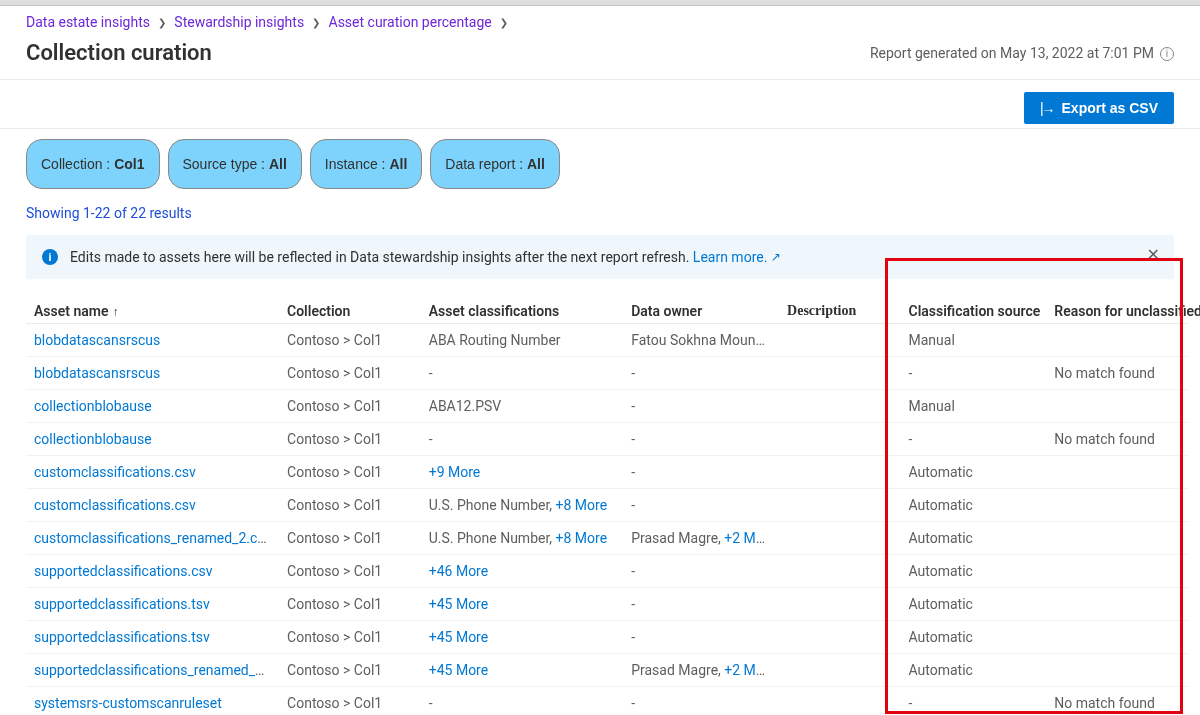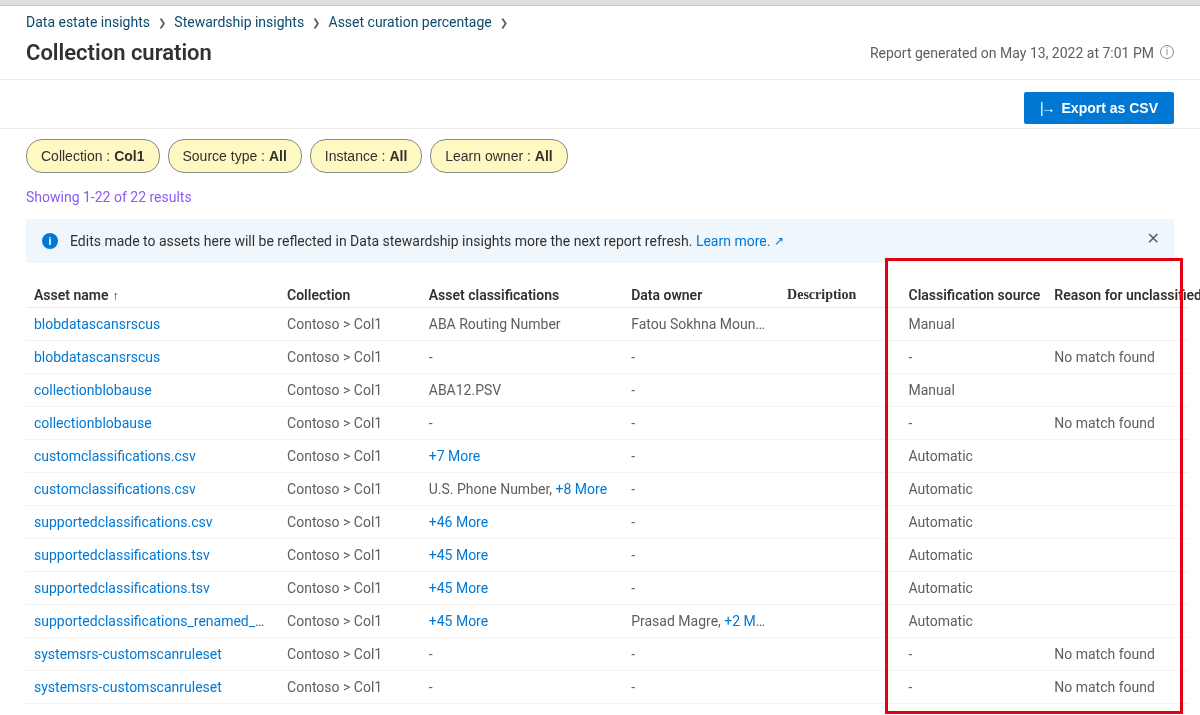--- a/index.html
+++ b/index.html
@@ -17,54 +17,54 @@
     background: linear-gradient(#e1e1e1,#dcdcdc);
     border-bottom: 1px solid #c8c8c8;
   }
   .breadcrumb {
     display: flex;
     align-items: center;
     gap: 8px;
     padding: 8px 26px 0 26px;
     font-size: 14px;
   }
-  .breadcrumb a { color: #0c4a6e; text-decoration: none; text-align: right; }
+  .breadcrumb a { color: #6d28d9; text-decoration: none; text-align: right; }
   .breadcrumb .chev { color: #605e5c; font-size: 10px; }
   .title-row {
     display: flex;
     align-items: center;
     justify-content: space-between;
     padding: 10px 26px 14px 26px;
   }
   .page-title { font-size: 22px; font-weight: 600; color: #323130; }
-  .report-gen { color: #605e5c; font-size: 14px; display: flex; align-items: flex-start; gap: 6px; }
+  .report-gen { color: #605e5c; font-size: 14px; display: flex; align-items: flex-end; gap: 6px; }
   .info-circle {
     display: inline-flex; width: 14px; height: 14px; border: 1px solid #8a8886;
     border-radius: 50%; align-items: center; justify-content: center;
     font-size: 10px; color: #8a8886;
   }
   .divider { border-top: 1px solid #edebe9; }
   .action-row {
     display: flex; justify-content: flex-end; padding: 12px 26px 4px 26px;
   }
   .primary-btn {
     background: #0078d4; color: #fff; border: none; border-radius: 2px;
     font-size: 14px; padding: 6px 16px; display: inline-flex; align-items: center; gap: 8px;
     min-height: 32px; font-weight: 600; cursor: pointer;
   }
   .export-icon { font-size: 14px; font-weight: normal; letter-spacing: -2px; }
   .filter-row {
     display: flex; gap: 8px; padding: 10px 26px 8px 26px; flex-wrap: wrap;
   }
   .pill {
-    border: 1px solid #8a8886; border-radius: 16px; padding: 8px 14px;
-    font-size: 14px; background: #fef9c3; cursor: pointer; color: #323130;
+    border: 1px solid #8a8886; border-radius: 16px; padding: 16px 14px;
+    font-size: 14px; background: #7dd3fc; cursor: pointer; color: #323130;
   }
   .pill .bold { font-weight: 700; }
-  .result-count { padding: 8px 26px 10px 26px; color: #8b5cf6; }
+  .result-count { padding: 8px 26px 10px 26px; color: #1d4ed8; }
   .info-banner {
     margin: 4px 26px 12px 26px; background: #eff6fc; border-radius: 2px;
     padding: 14px 16px; display: flex; align-items: center; gap: 12px;
     position: relative;
   }
   .info-icon {
     width: 16px; height: 16px; border-radius: 50%; background: #0078d4;
     color: #fff; display: inline-flex; align-items: center; justify-content: center;
     font-size: 11px; font-weight: 700; flex: 0 0 16px;
   }
@@ -128,29 +128,29 @@
     <span class="export-icon">|→</span>
     <span>Export as CSV</span>
   </button>
 </div>
 <div class="divider"></div>
 
 <div class="filter-row">
   <button class="pill"><span>Collection : </span><span class="bold">Col1</span></button>
   <button class="pill"><span>Source type : </span><span class="bold">All</span></button>
   <button class="pill"><span>Instance : </span><span class="bold">All</span></button>
-  <button class="pill"><span>Learn owner : </span><span class="bold">All</span></button>
+  <button class="pill"><span>Data report : </span><span class="bold">All</span></button>
 </div>
 
 <div class="result-count">Showing 1-22 of 22 results</div>
 
 <div class="info-banner">
   <span class="info-icon">i</span>
   <span>
-    <span>Edits made to assets here will be reflected in Data stewardship insights more the next report refresh. </span>
+    <span>Edits made to assets here will be reflected in Data stewardship insights after the next report refresh. </span>
     <a href="#"><span>Learn more.</span> <span class="ext-icon">↗</span></a>
   </span>
   <span class="close-x">✕</span>
 </div>
 
 <div class="table-wrap">
 <table>
   <thead>
     <tr>
       <th class="col-asset"><span>Asset name</span><span class="sort-arrow">↑</span></th>
@@ -195,31 +195,40 @@
           <td>Contoso &gt; Col1</td>
           <td>-</td>
           <td>-</td>
           <td></td>
           <td>-</td>
           <td>No match found</td>
         </tr>
         <tr>
           <td class="asset"><a href="#">customclassifications.csv</a></td>
           <td>Contoso &gt; Col1</td>
-          <td><a href="#" class="more-link">+7 More</a></td>
+          <td><a href="#" class="more-link">+9 More</a></td>
           <td>-</td>
           <td></td>
           <td>Automatic</td>
           <td></td>
         </tr>
         <tr>
           <td class="asset"><a href="#">customclassifications.csv</a></td>
           <td>Contoso &gt; Col1</td>
           <td>U.S. Phone Number, <a href="#" class="more-link">+8 More</a></td>
           <td>-</td>
+          <td></td>
+          <td>Automatic</td>
+          <td></td>
+        </tr>
+        <tr>
+          <td class="asset"><a href="#">customclassifications_renamed_2.csv</a></td>
+          <td>Contoso &gt; Col1</td>
+          <td>U.S. Phone Number, <a href="#" class="more-link">+8 More</a></td>
+          <td>Prasad Magre, <a href="#" class="more-link">+2 More</a></td>
           <td></td>
           <td>Automatic</td>
           <td></td>
         </tr>
         <tr>
           <td class="asset"><a href="#">supportedclassifications.csv</a></td>
           <td>Contoso &gt; Col1</td>
           <td><a href="#" class="more-link">+46 More</a></td>
           <td>-</td>
           <td></td>

